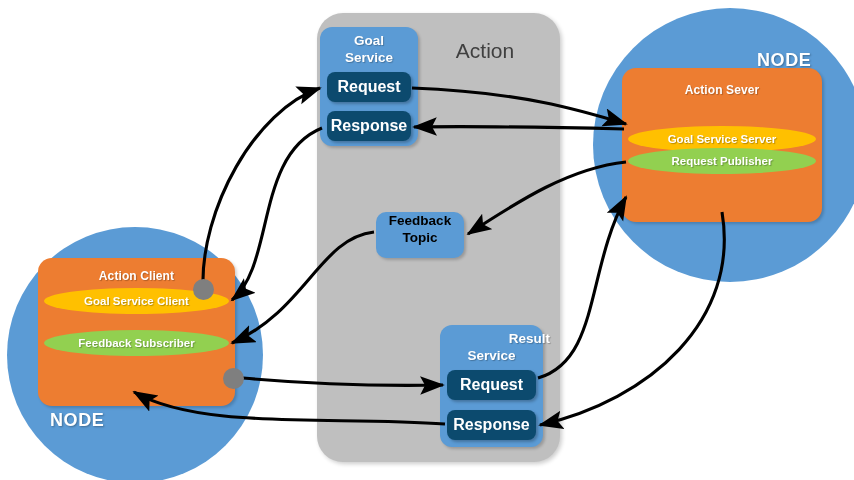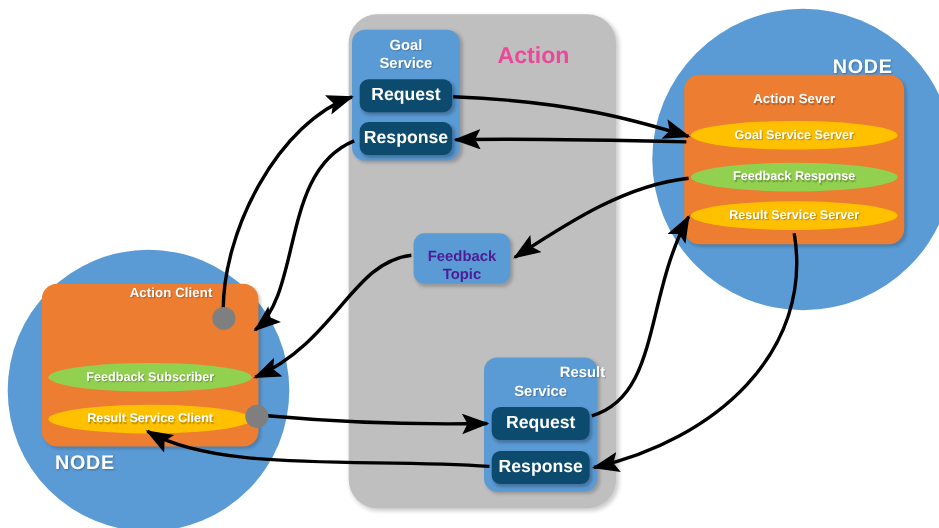--- a/index.html
+++ b/index.html
@@ -24,65 +24,64 @@
         text-shadow:1px 1px 1px rgba(0,0,0,.28);white-space:nowrap;}
   .pill.yellow{background:#FFC000;}
   .pill.green{background:#92D050;}
 
   .node-label{position:absolute;color:#ffffff;font-weight:bold;
               font-size:18px;letter-spacing:.6px;
               text-shadow:1px 1px 2px rgba(0,0,0,.3);}
 
   .action-panel{position:absolute;background:#BFBFBF;border-radius:26px;
                 box-shadow:2px 2px 4px rgba(0,0,0,.2);}
-  .action-title{position:absolute;color:#ec4899;font-weight:bold;
+  .action-title{position:absolute;color:#404040;font-weight:normal;
                 font-size:21px;}
 
   .svc-box{position:absolute;background:#5B9BD5;border-radius:12px;
            box-shadow:2px 2px 3px rgba(0,0,0,.2);}
   .svc-title{position:absolute;left:0;right:0;text-align:center;
              color:#ffffff;font-weight:bold;font-size:13.5px;line-height:17px;
              text-shadow:1px 1px 1px rgba(0,0,0,.25);}
   .msg{position:absolute;background:#0c4a6e;border-radius:8px;
        display:flex;align-items:center;justify-content:center;
        color:#ffffff;font-weight:bold;font-size:16px;
        box-shadow:2px 2px 3px rgba(0,0,0,.25);}
 
   .topic-box{position:absolute;background:#5B9BD5;border-radius:10px;
-             display:flex;align-items:flex-end;justify-content:center;
-             text-align:center;color:#4c1d95;font-weight:bold;
+             display:flex;align-items:flex-start;justify-content:center;
+             text-align:center;color:#000000;font-weight:bold;
              font-size:13.5px;line-height:17px;
              box-shadow:2px 2px 3px rgba(0,0,0,.2);}
 
   .dot{position:absolute;border-radius:50%;background:#7F7F7F;}
 </style>
 </head>
 <body>
 
 <div id="stage">
 
   <div class="action-panel" style="left:317px;top:13px;width:243px;height:449px;"></div>
   <div class="action-title" style="left:440px;top:39px;width:90px;text-align:center;">Action</div>
 
   <div class="node-circle" style="left:7px;top:227px;width:256px;height:256px;"></div>
   <div class="inner-box" style="left:38px;top:258px;width:197px;height:148px;"></div>
-  <div class="inner-title" style="left:38px;top:259px;width:197px;margin-left:19px;">Action Client</div>
+  <div class="inner-title" style="left:38px;top:269px;width:197px;">Action Client</div>
 
+  <div class="pill yellow" style="left:44px;top:288px;width:185px;height:26px;">Goal Service Client</div>
   <div class="pill green" style="left:44px;top:330px;width:185px;height:26px;text-align:center;">Feedback Subscriber</div>
-  <div class="pill yellow" style="left:44px;top:368px;width:185px;height:26px;">Result Service Client</div>
 
   <div class="node-label" style="left:50px;top:410px;">NODE</div>
 
   <div class="node-circle" style="left:593px;top:8px;width:274px;height:274px;"></div>
   <div class="inner-box" style="left:622px;top:68px;width:200px;height:154px;"></div>
   <div class="inner-title" style="left:622px;top:83px;width:200px;">Action Sever</div>
 
-  <div class="pill yellow" style="left:628px;top:110px;width:188px;height:26px;">Goal Service Server</div>
-  <div class="pill green" style="left:628px;top:148px;width:188px;height:26px;">Feedback Response</div>
-  <div class="pill yellow" style="left:628px;top:183px;width:188px;height:26px;">Result Service Server</div>
+  <div class="pill yellow" style="left:628px;top:126px;width:188px;height:26px;">Goal Service Server</div>
+  <div class="pill green" style="left:628px;top:148px;width:188px;height:26px;">Request Publisher</div>
 
   <div class="node-label" style="left:757px;top:50px;">NODE</div>
 
   <div class="svc-box" style="left:320px;top:27px;width:98px;height:119px;"></div>
   <div class="svc-title" style="left:320px;top:32px;width:98px;">Goal</div>
   <div class="svc-title" style="left:320px;top:49px;width:98px;">Service</div>
   <div class="msg" style="left:327px;top:72px;width:84px;height:30px;">Request</div>
   <div class="msg" style="left:327px;top:111px;width:84px;height:30px;">Response</div>
 
   <div class="topic-box" style="left:376px;top:212px;width:88px;height:46px;">

